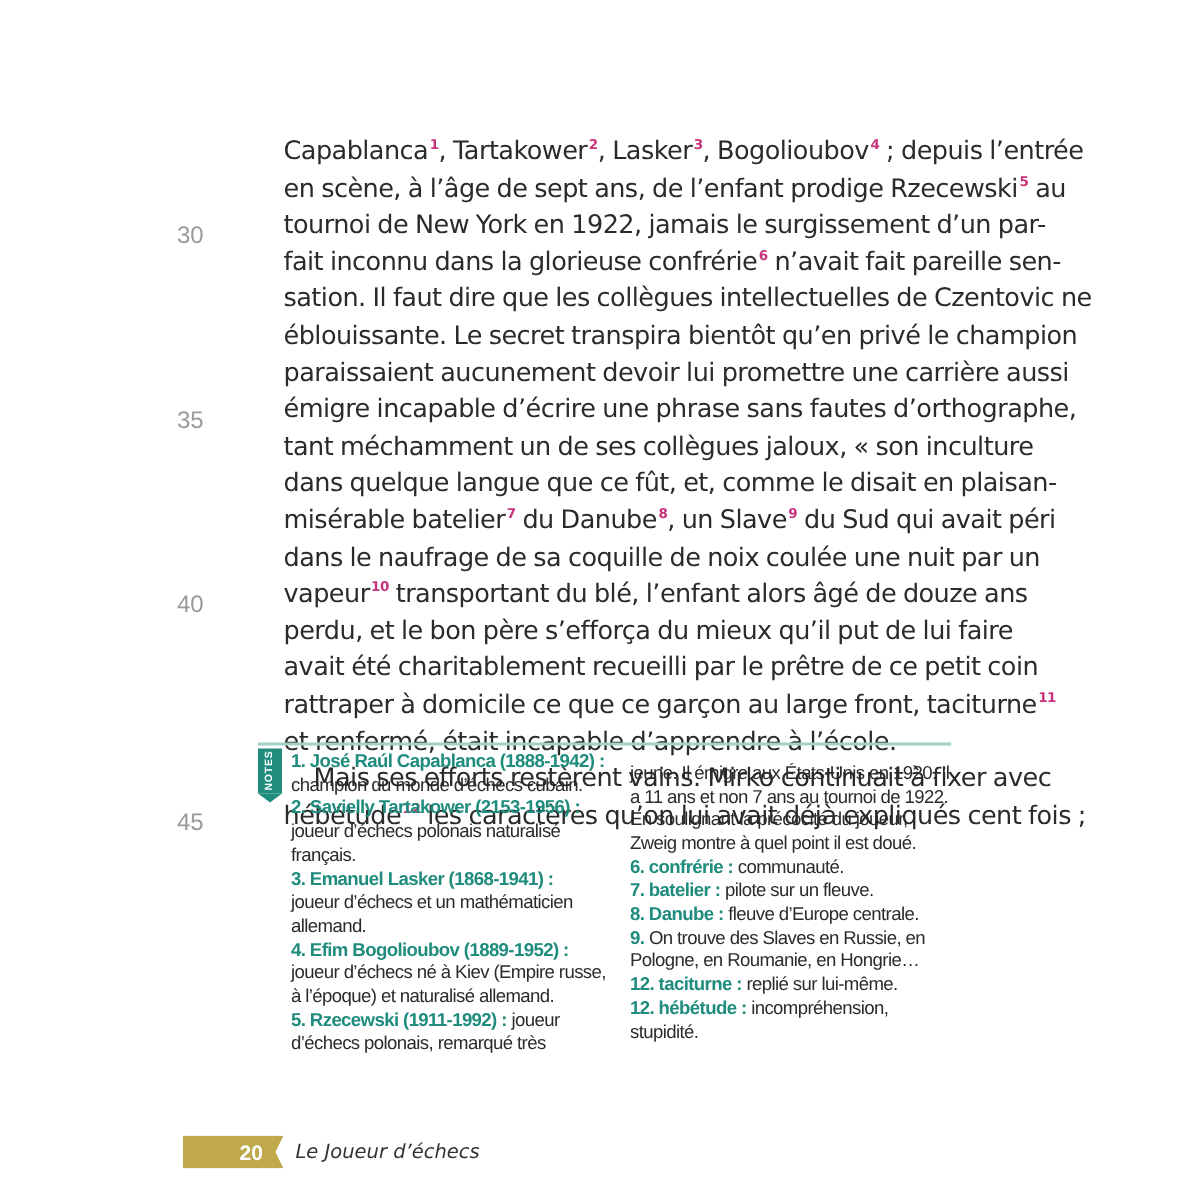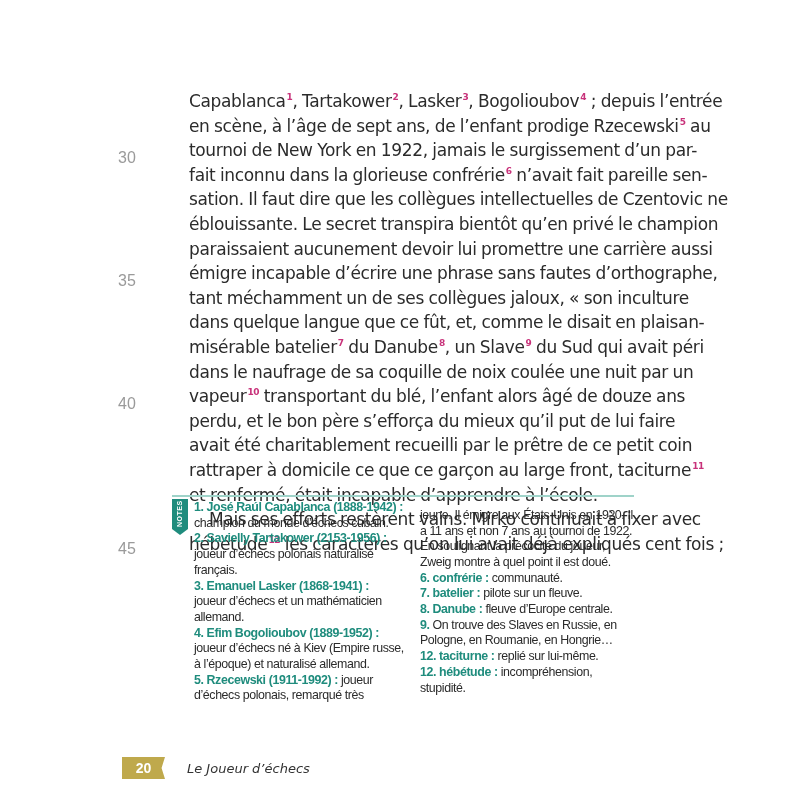--- a/index.html
+++ b/index.html
@@ -12,22 +12,22 @@
   .line-num { position:absolute; left:118px; font-size:16px; color:#9a9a9a; font-family:"Liberation Sans", sans-serif; }
   .notes { position:absolute; left:172px; top:495px; width:462px; border-top:2px solid #9fd3c9; padding-top:3px; }
   .notes-badge { position:absolute; left:0px; top:2px; width:16px; height:30px; background:#1f8c7d; color:#fff; font-family:"Liberation Sans", sans-serif; font-size:7px; font-weight:bold; writing-mode:vertical-rl; transform:rotate(180deg); text-align:center; line-height:16px; letter-spacing:0.5px; }
   .notes-badge:after { content:""; position:absolute; left:0; top:-6px; border-left:8px solid transparent; border-right:8px solid transparent; border-top:6px solid #1f8c7d; transform:rotate(180deg); }
   .notes-cols { display:flex; margin-left:22px; font-family:"Liberation Sans", sans-serif; font-size:12.4px; line-height:15.7px; color:#2b2b2b; letter-spacing:-0.4px;align-items:center; }
   .col { width:210px; }
   .col.right { margin-left:16px; width:214px; }
   .note { display:block; }
   .note-head { color:#1f8c7d; font-weight:bold; }
   .footer { position:absolute; left:122px; top:757px; height:22px; display:flex; align-items:center; }
-  .page-num { background:#bfa94c; color:#fff; font-family:"Liberation Sans", sans-serif; font-weight:bold; font-size:14px; width:43px; height:22px; display:flex; align-items:center; justify-content:center; clip-path:polygon(0 0,100% 0,92% 50%,100% 100%,0 100%); }
-  .book-title { margin-left:22px; font-style:italic; font-size:13px; color:#333; font-family:"DejaVu Sans", sans-serif; }
+  .page-num { background:#bfa94c; color:#fff; font-family:"Liberation Sans", sans-serif; font-weight:bold; font-size:14px; width:43px; height:22px; display:flex; align-items:center; justify-content:center; clip-path:polygon(0 0,100% 0,92% 50%,100% 100%,0 100%);padding-left:24px; }
+  .book-title { margin-left:8px; font-style:italic; font-size:13px; color:#333; font-family:"DejaVu Sans", sans-serif; }
 </style>
 </head>
 <body>
 
 <div class="body-text" id="main-text">
     <span class="line">Capablanca<sup class="fn">1</sup>, Tartakower<sup class="fn">2</sup>, Lasker<sup class="fn">3</sup>, Bogolioubov<sup class="fn">4</sup> ; depuis l’entrée</span>
     <span class="line">en scène, à l’âge de sept ans, de l’enfant prodige Rzecewski<sup class="fn">5</sup> au</span>
     <span class="line">tournoi de New York en 1922, jamais le surgissement d’un par-</span>
     <span class="line">fait inconnu dans la glorieuse confrérie<sup class="fn">6</sup> n’avait fait pareille sen-</span>
     <span class="line">sation. Il faut dire que les collègues intellectuelles de Czentovic ne</span>

